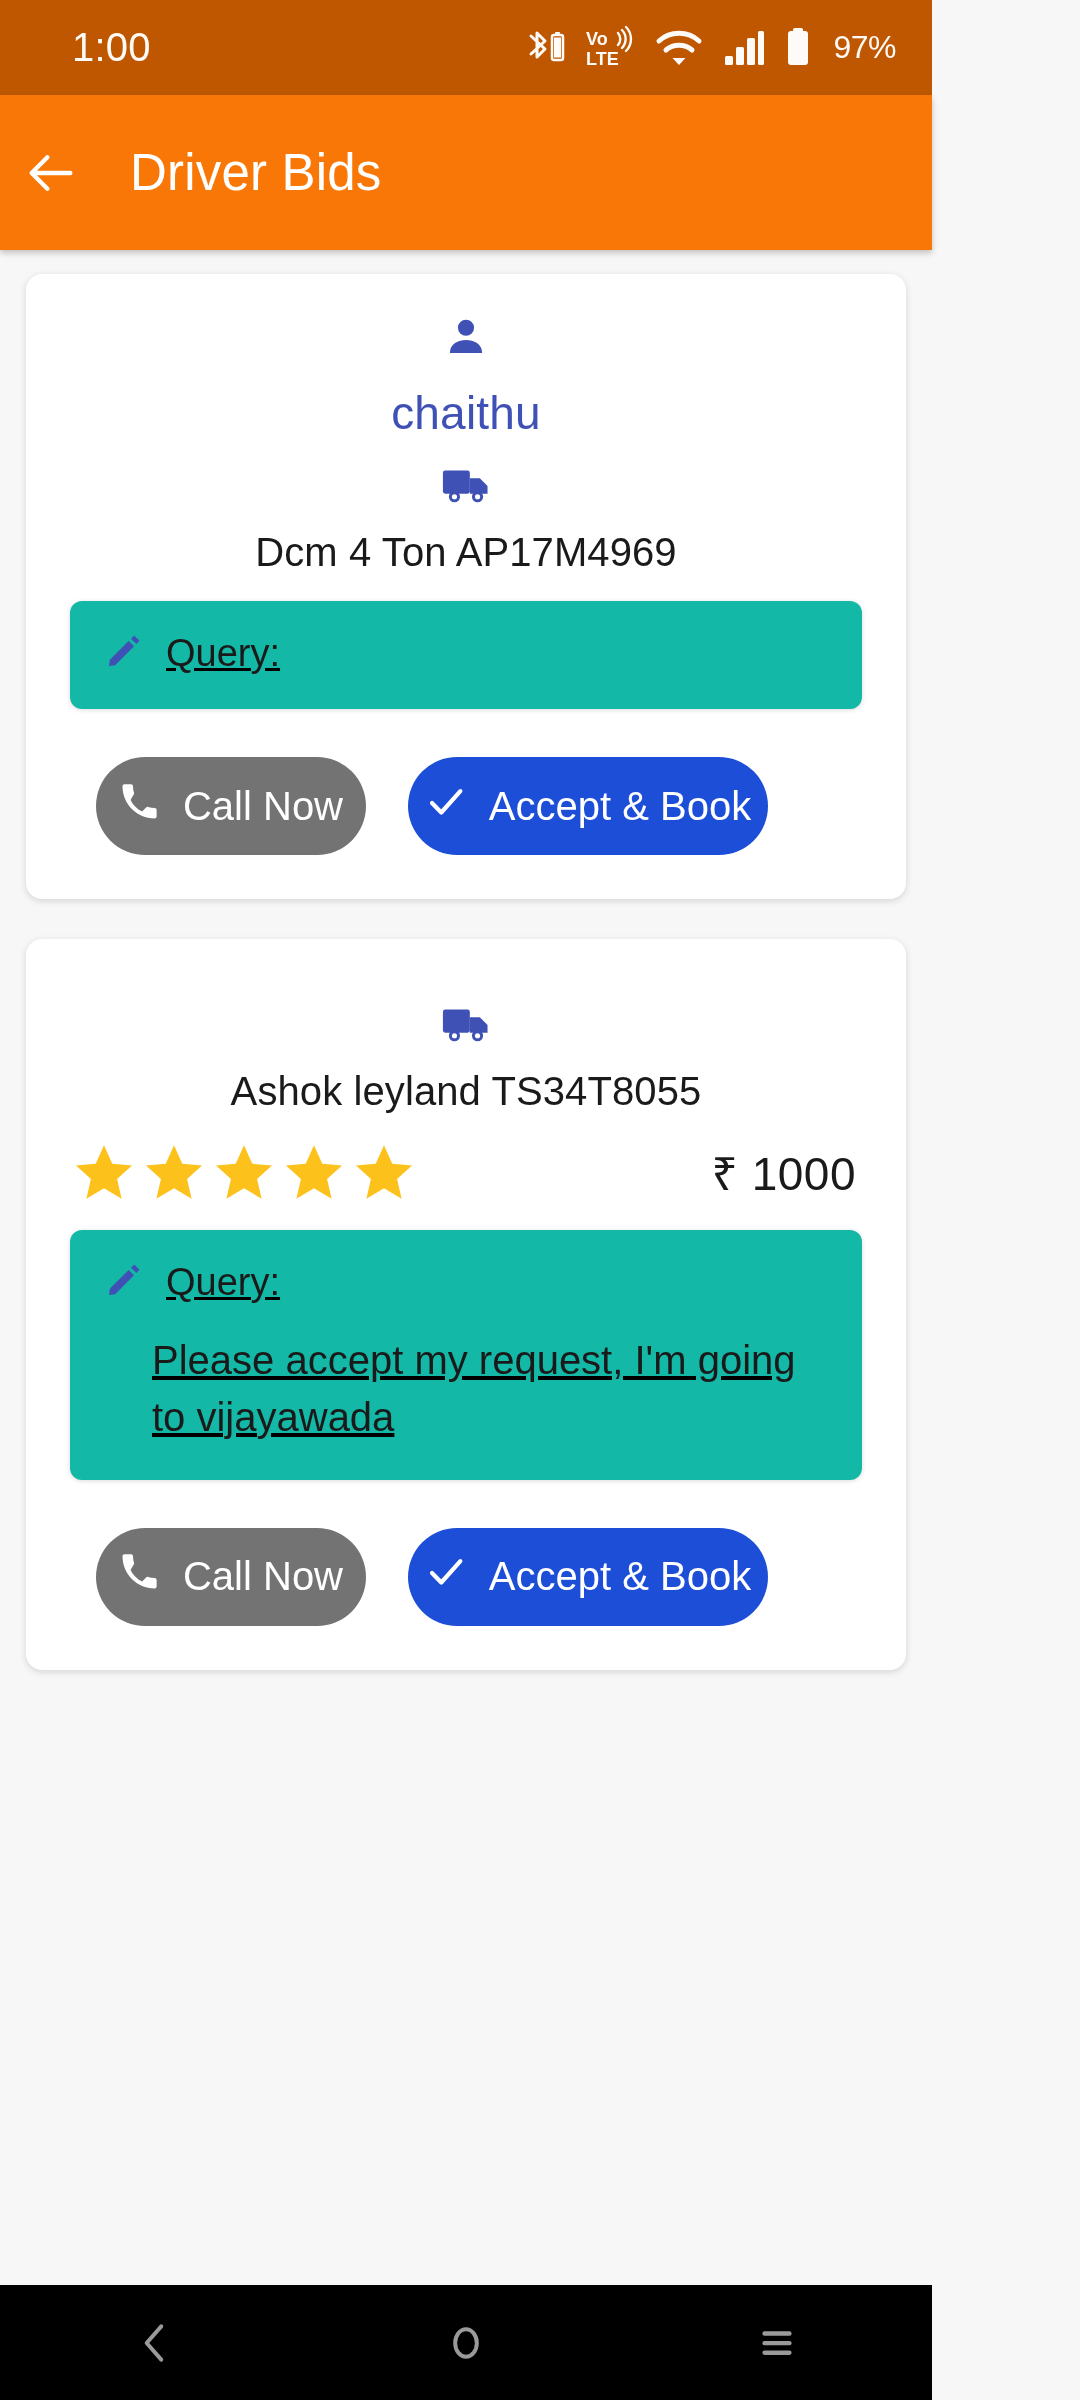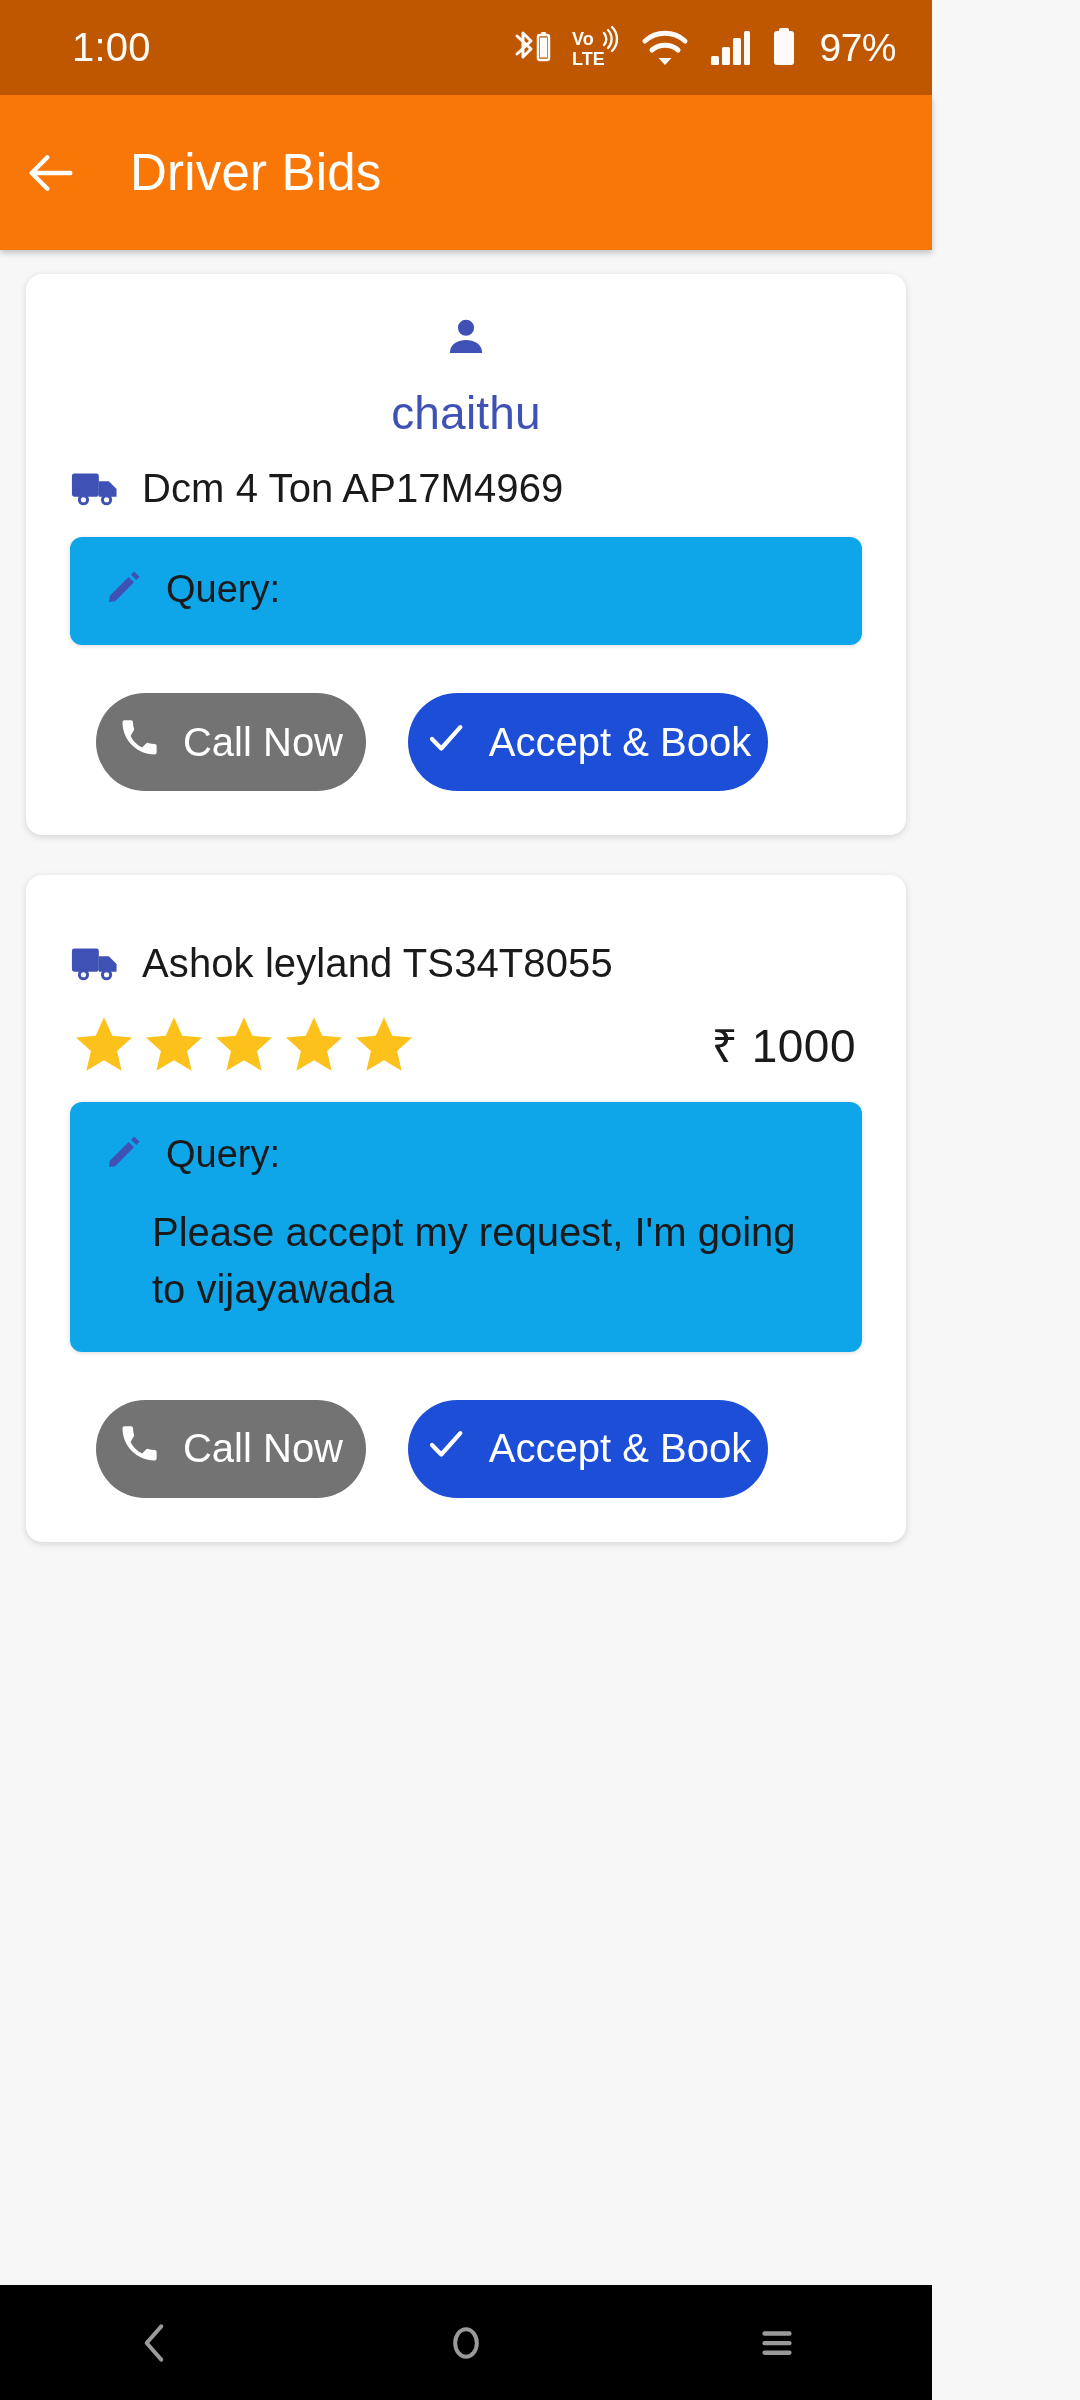--- a/index.html
+++ b/index.html
@@ -44,21 +44,21 @@
   .status-icons {
     display: flex;
     align-items: center;
     gap: 17px;
   }
 
   .status-icons svg { display: block; }
 
   .battery-pct {
     color: #fdfaf7;
-    font-size: 39px;
+    font-size: 32px;
     margin-left: 3px;
     letter-spacing: -0.5px;
   }
 
   
   .app-bar {
     height: 155px;
     background: #f97706;
     display: flex;
     align-items: center;
@@ -109,23 +109,24 @@
   }
 
   .driver-name {
     color: #3f51b5;
     font-size: 46px;
     letter-spacing: 0.2px;
   }
 
   .vehicle-row {
     display: flex;
-    align-items: flex-end;
+    align-items: center;
     gap: 22px;
     margin-top: 26px;
+    flex-direction: column;
   }
 
   .vehicle-text {
     color: #1a1a1a;
     font-size: 40px;
     letter-spacing: 0.1px;
   }
 
   .rating-row {
     display: flex;
@@ -142,24 +143,25 @@
 
   .price {
     color: #1a1a1a;
     font-size: 46px;
     letter-spacing: 0.5px;
     white-space: nowrap;
   }
 
   .query-box {
     margin-top: 26px;
-    background: #0ea5e9;
+    background: #14b8a6;
     border-radius: 12px;
     box-shadow: 0 1px 5px rgba(0,0,0,0.14);
     padding: 30px 34px 34px 34px;
+    text-decoration: underline;
   }
 
   .query-head {
     display: flex;
     align-items: center;
     gap: 22px;
   }
 
   .query-label {
     color: #1a1a1a;

